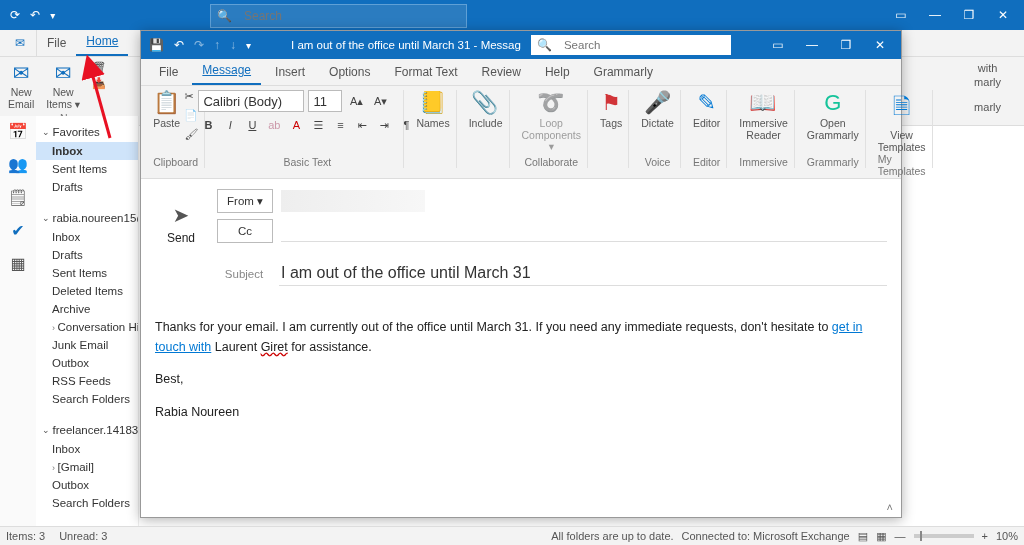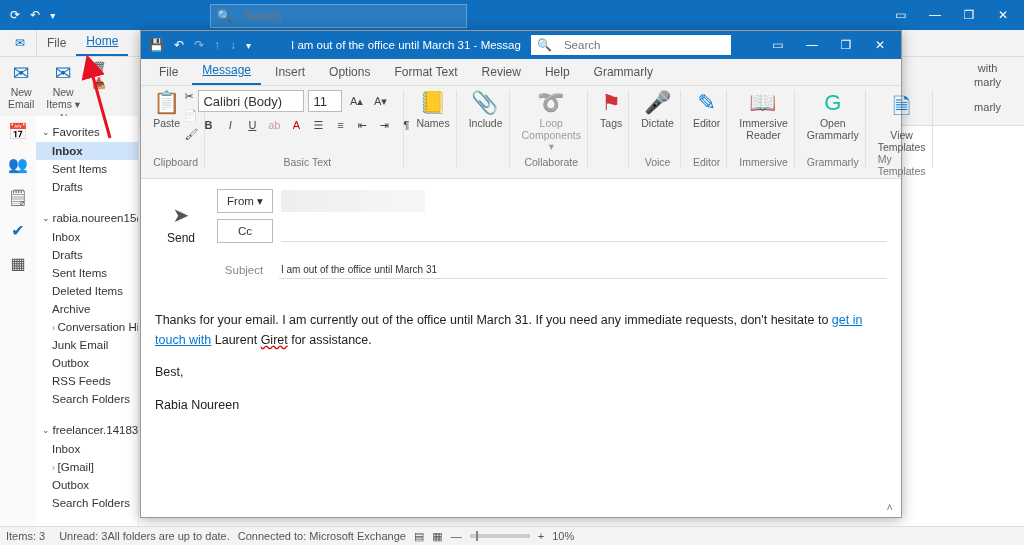--- a/index.html
+++ b/index.html
@@ -32,21 +32,21 @@
 
   
   .navpane { position:absolute; left:36px; top:116px; width:102px; bottom:18px; background:#fff; border-right:1px solid #eee; padding:6px 0; overflow:hidden; }
   .nav-header { display:flex; align-items:center; padding:4px 6px; font-size:11.5px; color:#333; }
   .nav-header .chev { font-size:9px; margin-right:3px; color:#555; }
   .nav-item { padding:3px 6px 3px 16px; font-size:11.5px; color:#333; white-space:nowrap; overflow:hidden; }
   .nav-item.bold { font-weight:600; background:#cfe4fa; }
   .nav-sub { padding:3px 6px 3px 16px; font-size:11.5px; color:#333; white-space:nowrap; overflow:hidden; }
 
   
-  .statusbar { position:absolute; left:0; right:0; bottom:0; height:18px; background:#f3f3f3; border-top:1px solid #ddd; display:flex; align-items:center; font-size:11px; color:#555; padding:0 6px; }
+  .statusbar { position:absolute; left:0; right:0; bottom:0; height:18px; background:#f3f3f3; border-top:1px solid #ddd; display:flex; align-items:center; font-size:11px; color:#555; padding:0 6px; justify-content:space-between; }
   .statusbar .right { display:flex; gap:8px; align-items:center; }
 
   
   .msgwin { position:absolute; left:140px; top:30px; width:760px; height:486px; background:#fff; box-shadow:0 2px 12px rgba(0,0,0,0.3); display:flex; flex-direction:column; border:1px solid #999; }
   .msgwin .mt-title { height:28px; background:#106ebe; display:flex; align-items:center; position:relative; color:#fff; }
   .msgwin .mt-title .mt-left { display:flex; gap:10px; padding:0 8px; align-items:center; font-size:12px; }
   .msgwin .mt-title .mt-center { position:absolute; left:150px; font-size:11.5px; color:#fff; max-width:230px; white-space:nowrap; overflow:hidden; }
   .msgwin .mt-title .mt-search { position:absolute; left:390px; top:4px; width:200px; height:20px; background:#fff; display:flex; align-items:center; }
   .msgwin .mt-title .mt-search input { border:none; outline:none; font-size:11.5px; padding:0 6px; flex:1; color:#888; }
   .msgwin .mt-title .mt-win { position:absolute; right:4px; top:0; display:flex; height:28px; }
@@ -71,21 +71,21 @@
   .msgwin .mt-body { flex:1; padding:10px 14px 10px 14px; display:flex; flex-direction:column; overflow:hidden; }
   .sendrow { display:flex; gap:10px; }
   .sendbox { width:52px; height:70px; display:flex; flex-direction:column; align-items:center; justify-content:center; gap:4px; }
   .sendbox .send-icon { font-size:20px; color:#555; }
   .field-col { flex:1; display:flex; flex-direction:column; gap:6px; }
   .field-row { display:flex; align-items:center; gap:8px; }
   .field-btn { width:54px; height:22px; border:1px solid #bbb; background:#fff; display:flex; align-items:center; justify-content:center; font-size:11.5px; color:#333; }
   .field-input { flex:1; border:none; border-bottom:1px solid #ddd; font-size:12px; padding:3px 2px; outline:none; color:#333; }
   .subject-row { display:flex; align-items:center; gap:8px; margin-top:12px; }
   .subject-label { width:54px; text-align:center; font-size:11.5px; color:#888; }
-  .subject-input { flex:1; border:none; border-bottom:1px solid #ddd; font-size:10px; padding:3px 2px; outline:none; color:#333; }
+  .subject-input { flex:1; border:none; border-bottom:1px solid #ddd; font-size:16px; padding:3px 2px; outline:none; color:#333; }
 
   .mail-text { margin-top:18px; font-size:12.5px; line-height:1.6; color:#222; }
   .mail-text .uline { text-decoration:underline wavy #c00; text-decoration-skip-ink:none; }
   .mail-text .blue-u { color:#0078d4; text-decoration:underline; }
 
   
   .red-arrow { position:absolute; left:84px; top:60px; width:30px; height:80px; pointer-events:none; z-index:5; }
   .red-arrow svg { overflow:visible; }
 </style>
 </head>

